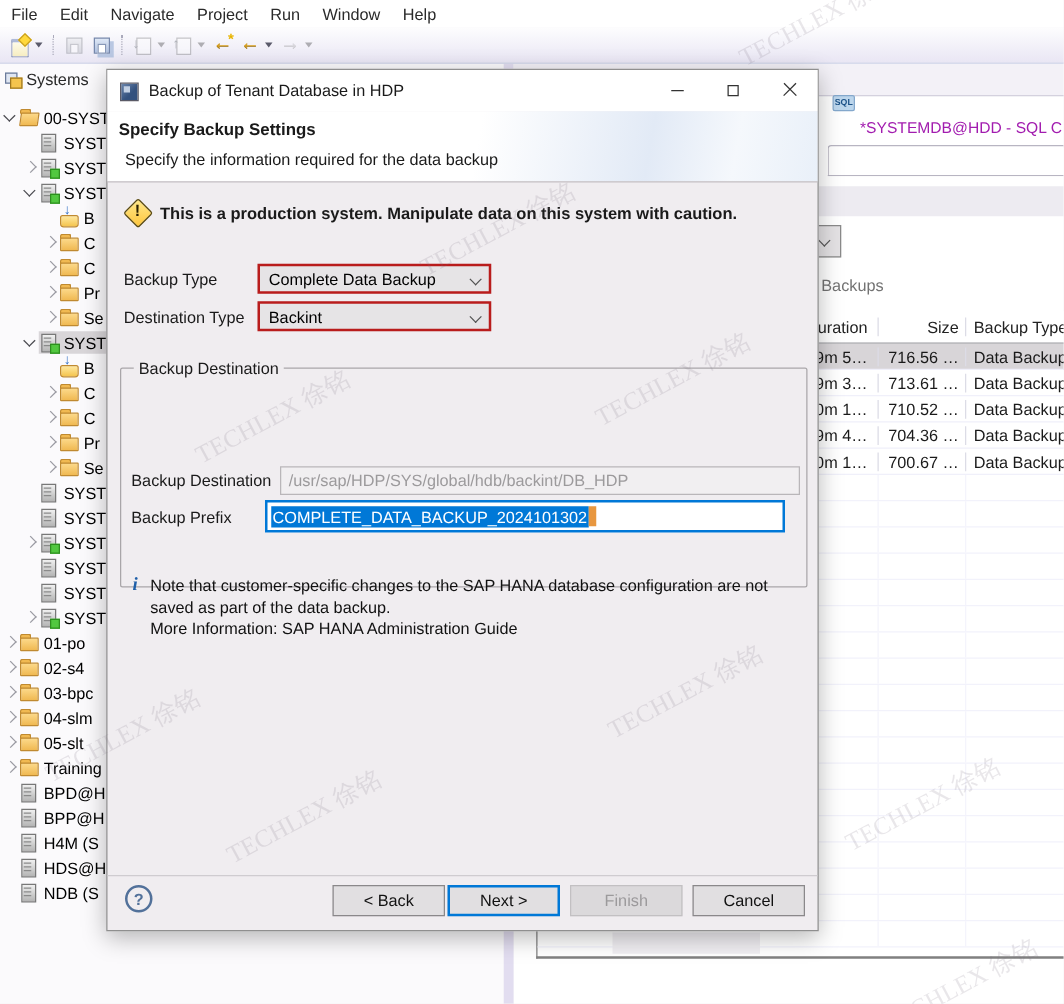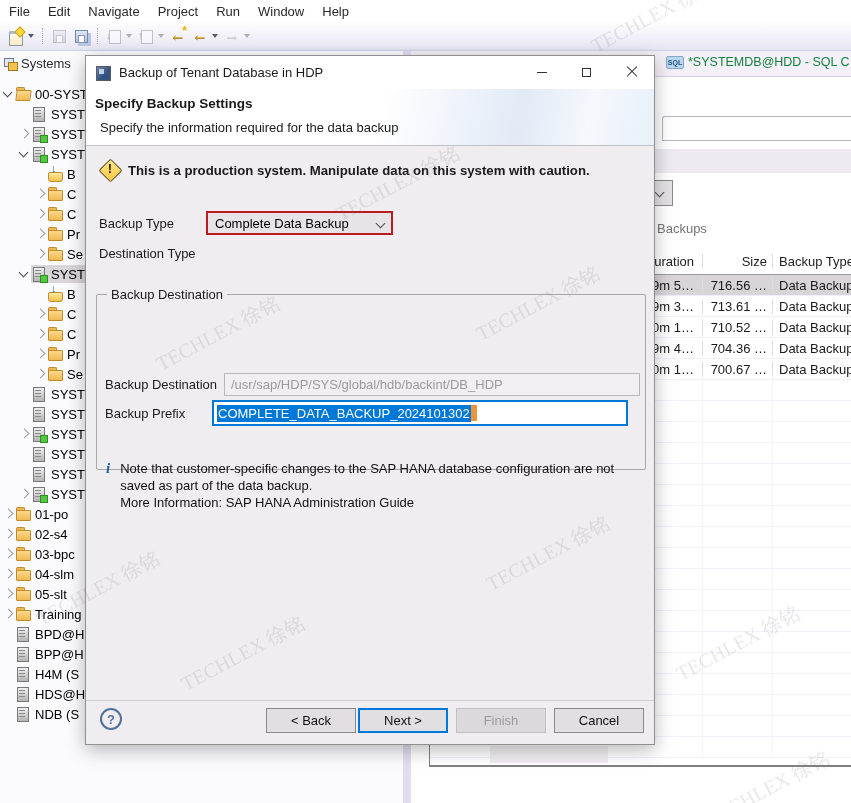--- a/index.html
+++ b/index.html
@@ -77,21 +77,21 @@
   
   #panel-sash { position:absolute; left:403px; top:51px; width:8px; height:752px; background:#e2ddf0; z-index:1; }
 
   
   #editor { position:absolute; left:411px; top:51px; width:440px; height:752px; background:#fff; z-index:1; }
   #editor-tabbar { position:absolute; left:0; top:0; width:440px; height:26px; background:#f3f1f7;
                    border-bottom:1px solid #d4d1de; display:flex; align-items:center; }
   #editor-tab { display:flex; align-items:center; position:absolute; left:255px; top:4px; }
   .sql-icon { display:inline-block; width:18px; height:13px; background:#bcd6ec; border:1px solid #84a8cc;
       border-radius:2px; color:#1c5288; font-size:7px; font-weight:bold; text-align:center; line-height:12px; margin-right:4px; }
-  #editor-tab-label { color:#15803d; font-size:12.5px; white-space:nowrap; }
+  #editor-tab-label { color:#a21caf; font-size:12.5px; white-space:nowrap;margin-top:40px; }
   #editor-title { position:absolute; left:246px; top:34px; font-size:17px; color:#3c3c3c; white-space:nowrap; }
   #editor-subtab { position:absolute; left:251px; top:65px; width:189px; height:25px; background:#fff;
       border:1px solid #b8b5c2; border-right:none; border-radius:3px 0 0 0; }
   #editor-band { position:absolute; left:0; top:98px; width:440px; height:24px; background:#edebf1; }
   #editor-combo { position:absolute; left:238px; top:129px; width:24px; height:26px; background:#e4e2e4;
       border:1px solid #8a8a8a; }
   #editor-combo::before { content:""; position:absolute; left:6px; top:8px; width:6px; height:6px;
       border-right:1.3px solid #555; border-bottom:1.3px solid #555; transform:rotate(45deg); }
   #editor-section { position:absolute; left:246px; top:170px; color:#737373; }
 
@@ -635,20 +635,24 @@
     <span id="dlg-warning-text">This is a production system. Manipulate data on this system with caution.</span>
   </div>
 
   <div class="fld-label" style="top:160px">Backup Type</div>
   <div class="combo" style="top:155px">
     <span>Complete Data Backup</span>
     <span class="combo-arrow"></span>
   </div>
 
   <div class="fld-label" style="top:190px">Destination Type</div>
+  <div class="combo" style="top:185px">
+    <span>Backint</span>
+    <span class="combo-arrow"></span>
+  </div>
 
   <div id="dest-group">
     <div id="dest-group-title">Backup Destination</div>
     <div class="grp-label" style="top:82px">Backup Destination</div>
     <div id="dest-field">
       <span>/usr/sap/HDP/SYS/global/hdb/backint/DB_HDP</span>
     </div>
     <div class="grp-label" style="top:111px">Backup Prefix</div>
     <div id="prefix-field">
       <span id="prefix-selected">COMPLETE_DATA_BACKUP_2024101302</span>

